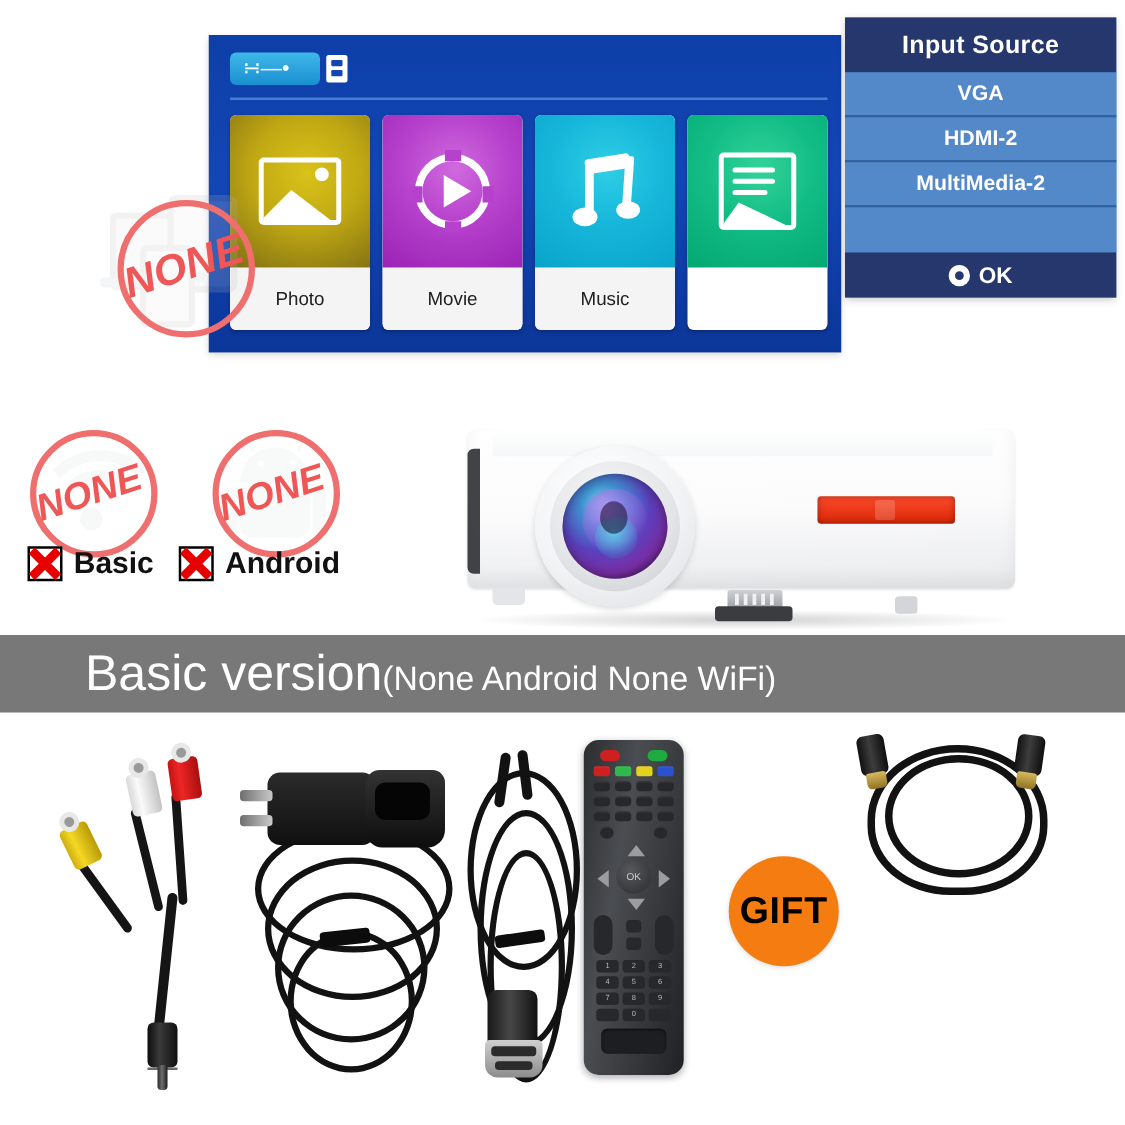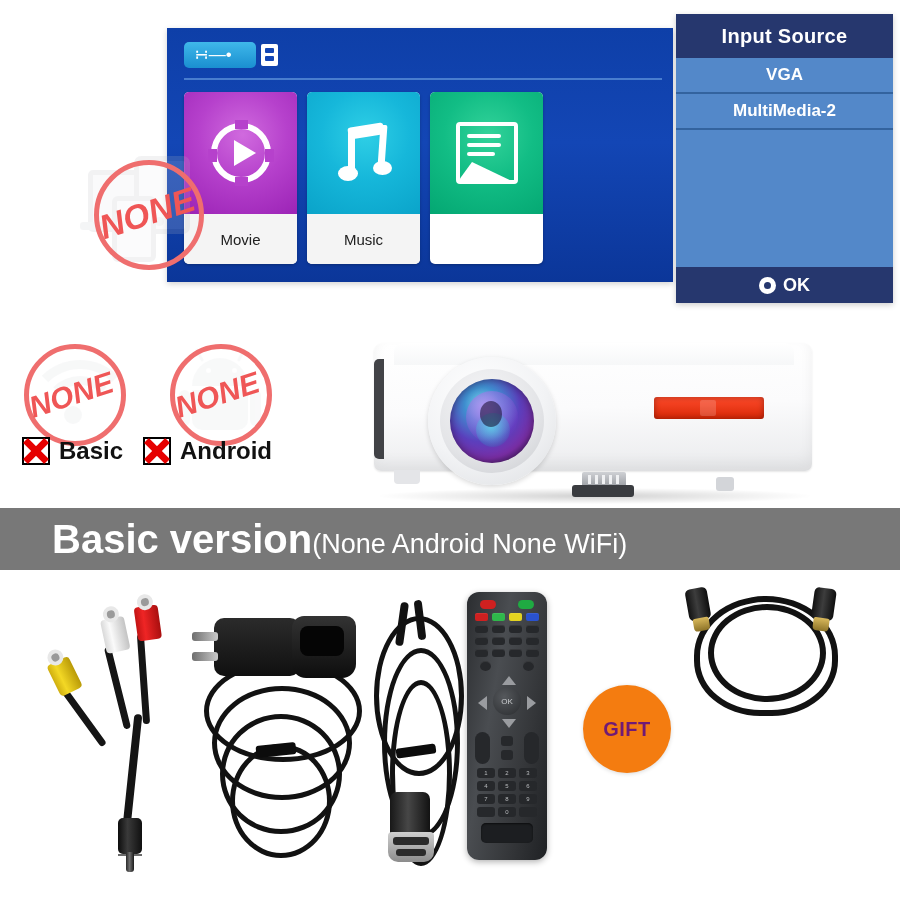--- a/index.html
+++ b/index.html
@@ -89,21 +89,21 @@
   
   .g-text{position:relative;width:54px;height:54px;border:4px solid #fff;border-radius:4px;overflow:hidden;}
   .g-text .ln{position:absolute;left:7px;height:4px;background:#fff;border-radius:2px;}
   .g-text .l1{top:8px;width:34px;}
   .g-text .l2{top:17px;width:34px;}
   .g-text .l3{top:26px;width:28px;}
   .g-text .pg{position:absolute;left:-4px;bottom:-4px;width:0;height:0;border-left:16px solid transparent;border-right:46px solid transparent;border-bottom:22px solid #fff;}
 
   
   #input-source-panel{
-    position:absolute;left:676px;top:14px;width:217px;height:289px;
+    position:absolute;left:676px;top:14px;width:217px;height:224px;
     background:#4a7fc1;box-shadow:0 2px 6px rgba(0,0,0,.2);
     display:flex;flex-direction:column;
   }
   .is-header,.is-footer{
     background:#26376e;color:#fff;font-weight:bold;
     display:flex;align-items:center;justify-content:center;
   }
   .is-header{height:44px;font-size:20px;letter-spacing:.3px;}
   .is-footer{height:36px;font-size:18px;gap:7px;}
   .is-list{flex:1;display:flex;flex-direction:column;background:#4a7fc1;}
@@ -250,21 +250,21 @@
   .pj-foot.f2{left:198px;bottom:-26px;width:62px;height:12px;background:#3a3c40;border-radius:3px;}
   .pj-foot.f3{right:78px;bottom:-20px;width:18px;height:14px;background:#d3d5d9;border-radius:3px;}
 
   
   #version-banner{
     position:absolute;left:0;top:508px;width:900px;height:62px;
     background:#787878;display:flex;align-items:center;
   }
   #version-banner .bn-inner{margin-left:36px;display:flex;align-items:baseline;color:#fff;}
   #bn-model{font-size:40px;font-weight:bold;letter-spacing:0px;}
-  #bn-basic{font-size:40px;font-weight:bold;margin-left:16px;}
+  #bn-basic{font-size:40px;font-weight:normal;margin-left:32px;}
   #bn-note{font-size:27px;font-weight:normal;}
 
   
   #accessories{position:absolute;left:0;top:578px;width:900px;height:322px;background:#fff;}
 
   
   #av-cable{position:absolute;left:40px;top:12px;width:150px;height:290px;}
   .rca{position:absolute;width:24px;height:46px;border-radius:6px;}
   .rca .barrel{position:absolute;left:0;top:12px;width:24px;height:34px;border-radius:4px;}
   .rca .tip{position:absolute;left:4px;top:0;width:16px;height:16px;border-radius:50%;border:4px solid #e8e8e8;background:#9a9a9a;box-sizing:border-box;}
@@ -343,22 +343,22 @@
   .rm-pill{width:15px;height:32px;border-radius:8px;background:#26282b;}
   .rm-mid{display:flex;flex-direction:column;gap:4px;}
   .rm-mid .b{width:12px;height:10px;border-radius:3px;background:#26282b;}
   .rm-num{display:flex;flex-wrap:wrap;gap:3px;justify-content:center;margin-top:4px;}
   .rm-num .n{width:18px;height:10px;border-radius:3px;background:#26282b;color:#b9bbbe;font-size:6px;text-align:center;line-height:10px;}
   .rm-bottom{margin:6px auto 0;width:52px;height:20px;border-radius:5px;background:#1c1e21;box-shadow:inset 0 1px 2px rgba(0,0,0,.6);}
 
   
   #gift-badge{
     position:absolute;left:583px;top:685px;width:88px;height:88px;border-radius:50%;
-    background:#f47c10;color:#701a75;display:flex;align-items:center;justify-content:center;
-    font-size:20px;font-weight:bold;letter-spacing:.5px;z-index:6;
+    background:#f47c10;color:#000000;display:flex;align-items:center;justify-content:center;
+    font-size:30px;font-weight:bold;letter-spacing:.5px;z-index:6;
     box-shadow:0 1px 4px rgba(0,0,0,.15);
   }
 
   
   #hdmi-cable{position:absolute;left:660px;top:2px;width:200px;height:150px;}
   .hdmi-loop{position:absolute;left:34px;top:16px;width:132px;height:108px;border:6px solid #121212;border-radius:50% 50% 46% 46%;border-top-color:#121212;}
   .hdmi-loop2{position:absolute;left:48px;top:24px;width:106px;height:86px;border:6px solid #121212;border-radius:50%;}
   .hdmi-head{position:absolute;width:22px;height:44px;}
   .hdmi-head .hood{position:absolute;left:0;top:0;width:22px;height:32px;background:linear-gradient(90deg,#111,#3d3d3d 45%,#0e0e0e);border-radius:5px;}
   .hdmi-head .gold{position:absolute;left:3px;top:30px;width:16px;height:13px;background:linear-gradient(180deg,#d9b95c,#8d7328);border-radius:2px 2px 4px 4px;}
@@ -374,20 +374,29 @@
 
     <div id="usb-chip">
       <div class="usb-glyph">∺—•</div>
       <div class="usb-stick"></div>
     </div>
 
     <div id="menu-divider"></div>
 
     <div id="tiles">
 
+      <div class="tile tile-photo">
+        <div class="tile-art">
+          <div class="g-photo">
+              <i class="sun"></i>
+              <i class="hill"></i>
+            </div>
+        </div>
+        <div class="tile-label">Photo</div>
+      </div>
 
       <div class="tile tile-movie">
         <div class="tile-art">
           <div class="g-movie">
             <span class="ring"></span>
             <span class="cut1"></span>
               <span class="cut2"></span>
             <span class="cut3"></span>
               <span class="cut4"></span>
             <span class="play"></span>
@@ -420,20 +429,21 @@
         </div>
       </div>
 
     </div>
   </div>
 
   <div id="input-source-panel">
     <div class="is-header">Input Source</div>
     <div class="is-list">
       <div class="is-item">VGA</div>
+      <div class="is-item">HDMI-2</div>
       <div class="is-item">MultiMedia-2</div>
       <div class="is-spacer"></div>
     </div>
     <div class="is-footer">
       <span class="ok-dot"></span>
       <span>OK</span>
     </div>
   </div>
 
   <div class="none-badge" id="badge-multiscreen">

